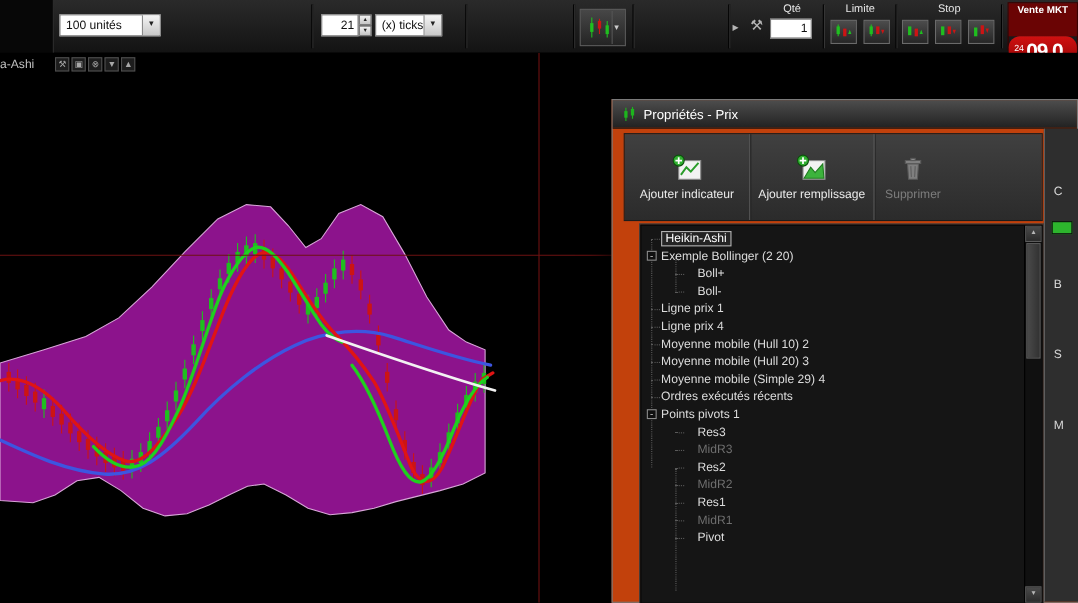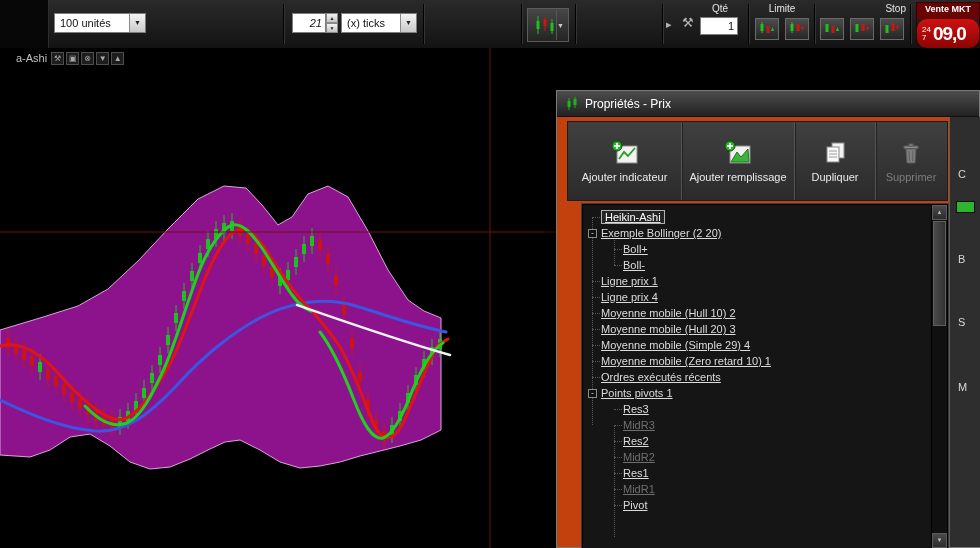--- a/index.html
+++ b/index.html
@@ -7,65 +7,65 @@
   
   #topbar{position:absolute;left:0;top:0;width:980px;height:48px;
     background:linear-gradient(#2a2a2a,#131313);border-bottom:1px solid #000;}
   #topbar .leftblack{position:absolute;left:0;top:0;width:48px;height:48px;background:#070707;border-right:1px solid #2e2e2e;}
   .vsep{position:absolute;top:4px;bottom:4px;width:1px;background:#000;border-right:1px solid #353535;}
   .combo{position:absolute;height:20px;display:flex;border:1px solid #7d7d7d;background:#fff;box-sizing:border-box;}
   .combo .val{flex:1;font-size:11px;color:#111;padding:3px 4px 0 5px;white-space:nowrap;overflow:hidden;}
   .combo .btn{width:15px;background:linear-gradient(#f4f4f4,#c9c9c9);border-left:1px solid #8a8a8a;
     color:#222;font-size:7px;text-align:center;line-height:18px;}
   .spinfield{position:absolute;height:20px;border:1px solid #7d7d7d;background:#fff;box-sizing:border-box;
-    font-size:11px;color:#111;text-align:right;padding:0 3px;font-family:"Liberation Sans",sans-serif;font-style:italic;}
+    font-size:11px;color:#111;text-align:right;padding:0 3px;font-family:"Liberation Sans",sans-serif;}
   .spinbtns{position:absolute;width:12px;height:20px;display:flex;flex-direction:column;}
   .spinbtns span{flex:1;background:linear-gradient(#f4f4f4,#c4c4c4);border:1px solid #8a8a8a;
     font-size:5px;color:#222;text-align:center;line-height:8px;box-sizing:border-box;}
   #charttype-btn{position:absolute;left:527px;top:8px;width:42px;height:34px;background:linear-gradient(#474747,#242424);
     border:1px solid #5c5c5c;display:flex;box-sizing:border-box;}
   #charttype-btn .icon{flex:1;display:flex;align-items:center;justify-content:center;}
   #charttype-btn .drop{width:12px;border-left:1px solid #555;color:#ccc;font-size:7px;display:flex;align-items:center;justify-content:center;}
   .col-label{position:absolute;top:3px;font-size:10px;color:#e6e6e6;text-align:center;}
   #qty-input{position:absolute;left:700px;top:17px;width:38px;height:18px;border:1px solid #7d7d7d;background:#fff;
     box-sizing:border-box;font-size:11px;text-align:right;padding:0 3px;color:#111;font-family:"Liberation Sans",sans-serif;}
   .order-btn{position:absolute;top:18px;width:24px;height:22px;background:linear-gradient(#4c4c4c,#262626);
     border:1px solid #6a6a6a;box-sizing:border-box;padding:0;display:flex;align-items:center;justify-content:center;}
   .glyph-btn{color:#b5b5b5;font-size:11px;background:none;border:none;position:absolute;padding:0;}
   #sell-panel{position:absolute;left:916px;top:2px;width:64px;height:44px;border:1px solid #3a0000;box-sizing:border-box;}
-  #sell-head{height:16px;background:#6a0404;color:#fff;font-size:9px;font-weight:bold;text-align:center;line-height:13px;}
+  #sell-head{height:30px;background:#6a0404;color:#fff;font-size:9px;font-weight:bold;text-align:center;line-height:13px;}
   #sell-body{height:29px;background:linear-gradient(#d01010,#8c0404);display:flex;align-items:center;padding-left:5px;box-sizing:border-box;border-radius:10px;}
   #sell-small{display:flex;flex-direction:column;color:#fff;font-size:8px;line-height:8px;margin-right:2px;}
   #sell-big{color:#fff;font-size:19px;font-weight:bold;letter-spacing:-1px;}
   
   #chart-wrap{position:absolute;left:0;top:48px;width:980px;height:500px;background:#000;}
-  #chart-header{position:absolute;left:0px;top:4px;display:flex;align-items:flex-start;gap:1px;z-index:5;margin-left:16px;}
+  #chart-header{position:absolute;left:0px;top:4px;display:flex;align-items:center;gap:16px;z-index:5;}
   #chart-header .lbl{color:#c0c0c0;font-size:11px;margin-right:3px;}
   .mini-ic{width:13px;height:13px;border:1px solid #4e4e4e;background:#1d1d1d;color:#a8a8a8;font-size:8px;
     line-height:12px;text-align:center;box-sizing:border-box;}
   
   #dialog{position:absolute;left:556px;top:90px;width:424px;height:458px;background:#c2410c;
     border:1px solid #7a7a7a;box-sizing:border-box;box-shadow:-6px 6px 18px rgba(0,0,0,.75);}
   #dlg-title{position:absolute;left:0;top:0;right:0;height:26px;background:linear-gradient(#4d4d4d,#222);
     border-bottom:1px solid #111;display:flex;align-items:center;padding-left:8px;box-sizing:border-box;}
   #dlg-title span{color:#fff;font-size:12px;margin-left:6px;}
   #dlg-toolbar{position:absolute;left:10px;top:30px;width:381px;height:80px;
     background:linear-gradient(#404040,#2b2b2b);border:1px solid #1c1c1c;box-sizing:border-box;display:flex;}
   .tool-btn{height:100%;display:flex;flex-direction:column;align-items:center;justify-content:center;
     background:none;border:none;border-right:1px solid #555;box-shadow:1px 0 0 #222;padding:0;}
   .tool-btn:last-child{border-right:none;box-shadow:none;}
   .tool-btn .cap{font-size:11px;color:#eaeaea;margin-top:5px;font-family:"Liberation Sans",sans-serif;}
   .tool-btn.disabled .cap{color:#7d7d7d;}
   #tree{position:absolute;left:25px;top:113px;width:366px;height:345px;background:#151515;
     border:1px solid #000;outline:1px solid #3c3c3c;box-sizing:border-box;overflow:hidden;}
   #tree-rows{position:absolute;left:0;top:0;right:15px;bottom:0;padding-top:4px;}
-  .trow{position:relative;height:16px;line-height:16px;font-size:11px;color:#dcdcdc;white-space:nowrap;text-decoration:underline;}
+  .trow{position:relative;height:16px;line-height:16px;font-size:11px;color:#dcdcdc;white-space:nowrap;}
   .trow.gray{color:#6f6f6f;}
   .trow.i1{padding-left:18px;}
-  .trow.i2{padding-left:40px;}
+  .trow.i2{padding-left:51px;}
   .trow.i1::before,.trow.i2::before{content:"";position:absolute;top:8px;width:8px;border-top:1px dotted #5a5a5a;}
   .trow.i1::before{left:9px;}
   .trow.i2::before{left:31px;}
   .expander{display:inline-block;width:9px;height:9px;margin:0 4px 2px 5px;border:1px solid #8c8c8c;
     background:#101010;color:#d0d0d0;font-size:9px;line-height:7px;text-align:center;vertical-align:middle;box-sizing:border-box;}
   .tlabel.selected{border:1px solid #b2b2b2;background:#242424;color:#fff;padding:0 3px;}
   .guide{position:absolute;width:0;border-left:1px dotted #5a5a5a;}
   #tree-scroll{position:absolute;right:0;top:0;width:15px;bottom:0;background:#101010;border-left:1px solid #000;}
   .sbtn{position:absolute;left:0;width:15px;height:15px;background:linear-gradient(#4a4a4a,#2c2c2c);
     border:1px solid #5c5c5c;box-sizing:border-box;color:#b8b8b8;font-size:6px;text-align:center;line-height:13px;padding:0;}
@@ -92,21 +92,21 @@
   <div class="combo" style="left:54px;top:13px;width:92px;">
     <div class="val">100 unités</div>
     <div class="btn">▼</div>
   </div>
 
   <input class="spinfield" style="left: 292px; top: 13px; width: 34px;" value="21">
   <div class="spinbtns" style="left:326px;top:13px;">
     <span>▲</span>
     <span>▼</span>
   </div>
-  <div class="combo" style="left:341px;top:13px;width:76px;">
+  <div class="combo" style="left:341px;top:13px;width:61px;">
     <div class="val">(x) ticks</div>
     <div class="btn">▼</div>
   </div>
 
   <button id="charttype-btn">
     <span class="icon">
       <svg width="22" height="20" viewBox="0 0 22 20">
         <line x1="4" y1="1" x2="4" y2="19" stroke="#1fbf1f" stroke-width="1"></line>
         <rect x="2.5" y="6" width="3" height="8" fill="#1fbf1f"></rect>
         <line x1="11" y1="2" x2="11" y2="16" stroke="#cc1414" stroke-width="1"></line>
@@ -135,21 +135,21 @@
   </button>
   <button class="order-btn" style="left:785px;">
     <svg width="16" height="14" viewBox="0 0 16 14">
       <line x1="3" y1="0" x2="3" y2="11" stroke="#1fbf1f"></line>
         <rect x="1.5" y="2" width="3" height="7" fill="#1fbf1f"></rect>
       <rect x="7.5" y="2" width="3" height="7" fill="#cc1414"></rect>
       <path d="M12,5 L15,5 L13.5,9 Z" fill="#cc1414"></path>
     </svg>
   </button>
 
-  <div class="col-label" style="left:820px;width:86px;text-align:right;">Stop</div>
+  <div class="col-label" style="left:820px;width:86px;">Stop</div>
   <button class="order-btn" style="left:820px;">
     <svg width="16" height="14" viewBox="0 0 16 14">
       <rect x="1.5" y="2" width="3" height="8" fill="#1fbf1f"></rect>
         <rect x="7.5" y="4" width="3" height="7" fill="#cc1414"></rect>
       <path d="M12,9 L15,9 L13.5,5 Z" fill="#1fbf1f"></path>
     </svg>
   </button>
   <button class="order-btn" style="left:850px;">
     <svg width="16" height="14" viewBox="0 0 16 14">
       <rect x="1.5" y="2" width="3" height="8" fill="#1fbf1f"></rect>
@@ -336,30 +336,20 @@
     <button class="tool-btn" style="width:113px;">
       <svg width="28" height="26" viewBox="0 0 28 26">
         <rect x="6" y="6" width="20" height="17" fill="#f2f2f2" stroke="#8a8a8a"></rect>
         <path d="M7,22 L13,12 L17,17 L24,9 L25,22 Z" fill="#3cb33c" stroke="#1f7a1f"></path>
         <circle cx="6" cy="6" r="5" fill="#2fae2f" stroke="#0c4f0c"></circle>
         <line x1="3" y1="6" x2="9" y2="6" stroke="#fff" stroke-width="1.6"></line>
         <line x1="6" y1="3" x2="6" y2="9" stroke="#fff" stroke-width="1.6"></line>
       </svg>
       <span class="cap">Ajouter remplissage</span>
     </button>
-    <button class="tool-btn" style="width:81px;">
-      <svg width="28" height="26" viewBox="0 0 28 26">
-        <rect x="11" y="3" width="12" height="15" fill="#f2f2f2" stroke="#8a8a8a"></rect>
-        <rect x="6" y="7" width="12" height="15" fill="#fafafa" stroke="#8a8a8a"></rect>
-        <line x1="8" y1="11" x2="16" y2="11" stroke="#9a9a9a"></line>
-        <line x1="8" y1="14" x2="16" y2="14" stroke="#9a9a9a"></line>
-        <line x1="8" y1="17" x2="16" y2="17" stroke="#9a9a9a"></line>
-      </svg>
-      <span class="cap">Dupliquer</span>
-    </button>
     <button class="tool-btn disabled" style="width:70px;">
       <svg width="28" height="26" viewBox="0 0 28 26">
         <path d="M9,9 L19,9 L18,23 L10,23 Z" fill="#7f7f7f" stroke="#5a5a5a"></path>
         <rect x="7" y="6" width="14" height="2.5" fill="#8a8a8a" stroke="#5a5a5a"></rect>
         <rect x="12" y="4" width="4" height="2" fill="#8a8a8a" stroke="#5a5a5a"></rect>
         <line x1="12" y1="11" x2="12.5" y2="21" stroke="#5f5f5f"></line>
         <line x1="16" y1="11" x2="15.5" y2="21" stroke="#5f5f5f"></line>
       </svg>
       <span class="cap">Supprimer</span>
     </button>
@@ -372,21 +362,20 @@
     <div id="tree-rows">
         <div class="trow i1"><span class="tlabel selected">Heikin-Ashi</span></div>
         <div class="trow i0"><span class="expander">-</span><span class="tlabel">Exemple Bollinger (2 20)</span></div>
         <div class="trow i2"><span class="tlabel">Boll+</span></div>
         <div class="trow i2"><span class="tlabel">Boll-</span></div>
         <div class="trow i1"><span class="tlabel">Ligne prix 1</span></div>
         <div class="trow i1"><span class="tlabel">Ligne prix 4</span></div>
         <div class="trow i1"><span class="tlabel">Moyenne mobile (Hull 10) 2</span></div>
         <div class="trow i1"><span class="tlabel">Moyenne mobile (Hull 20) 3</span></div>
         <div class="trow i1"><span class="tlabel">Moyenne mobile (Simple 29) 4</span></div>
-        <div class="trow i1"><span class="tlabel">Moyenne mobile (Zero retard 10) 1</span></div>
         <div class="trow i1"><span class="tlabel">Ordres exécutés récents</span></div>
         <div class="trow i0"><span class="expander">-</span><span class="tlabel">Points pivots 1</span></div>
         <div class="trow i2"><span class="tlabel">Res3</span></div>
         <div class="trow i2 gray"><span class="tlabel">MidR3</span></div>
         <div class="trow i2"><span class="tlabel">Res2</span></div>
         <div class="trow i2 gray"><span class="tlabel">MidR2</span></div>
         <div class="trow i2"><span class="tlabel">Res1</span></div>
         <div class="trow i2 gray"><span class="tlabel">MidR1</span></div>
         <div class="trow i2"><span class="tlabel">Pivot</span></div>
       </div>

